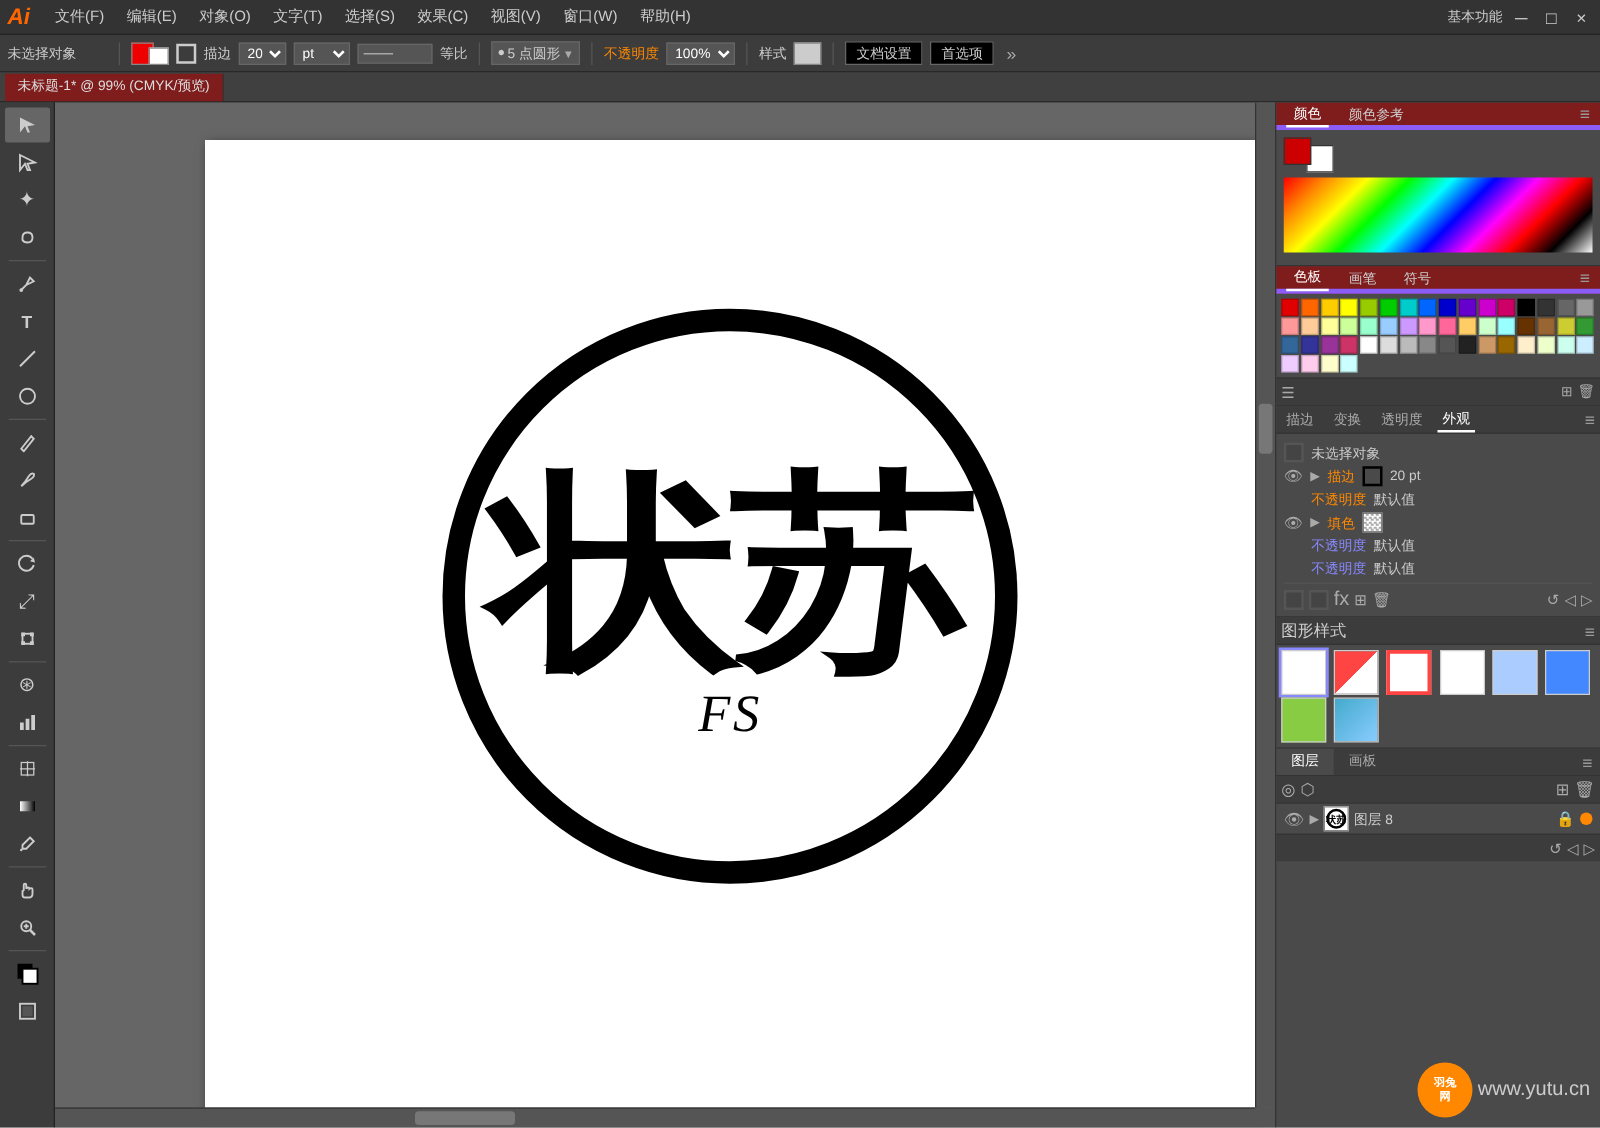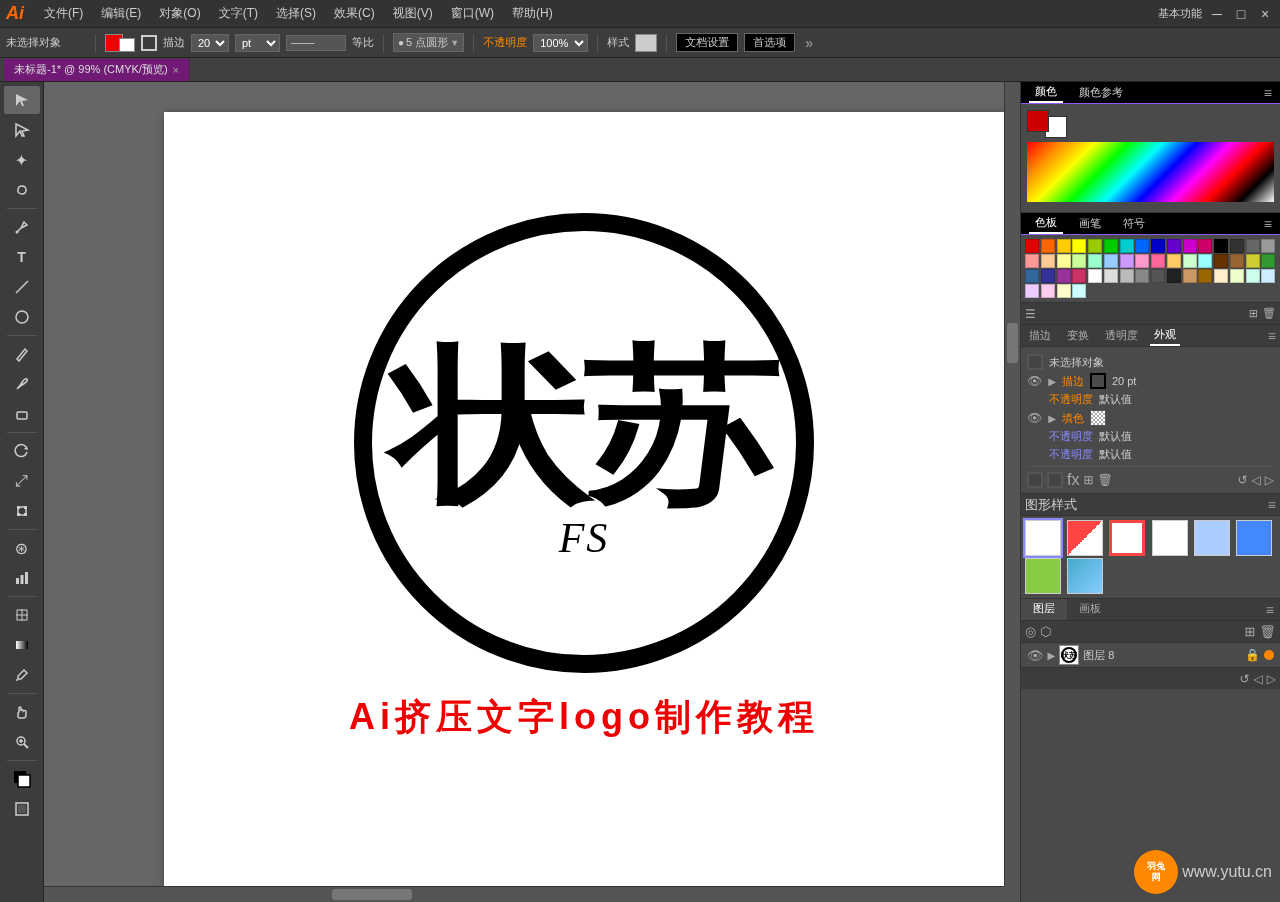--- a/index.html
+++ b/index.html
@@ -28,21 +28,21 @@
     .opt-divider { width: 1px; height: 18px; background: #555; margin: 0 3px; }
     .opt-btn { background: #000000; border: 1px solid #666; color: #ccc; padding: 1px 8px; font-size: 11px; cursor: pointer; }
 
     
     #tab-bar {
       background: #404040; height: 24px;
       display: flex; align-items: center;
       border-bottom: 1px solid #222; padding-left: 4px;
     }
     .tab { background: #555; padding: 2px 10px; font-size: 11px; color: #ddd; cursor: pointer; border-right: 1px solid #333; display:flex; align-items:center; gap:5px; height:22px; }
-    .tab.active { background: #701a75; }
+    .tab.active { background: #7f1d1d; flex-direction: column; }
     .tab-close { font-size: 11px; cursor: pointer; color: #aaa; }
 
     
     #main-layout { display: flex; height: calc(902px - 28px - 30px - 24px); }
 
     
     #left-toolbar {
       width: 44px; background: #3c3c3c;
       border-right: 1px solid #222;
       display: flex; flex-direction: column;
@@ -136,23 +136,23 @@
       display: flex; flex-direction: column;
       overflow: hidden;
     }
 
     
     #color-panel {
       border-bottom: 1px solid #333;
     }
     .panel-header {
       display: flex; align-items: center;
-      background: #000000; height: 22px;
+      background: #7f1d1d; height: 22px;
       padding: 0 8px; gap: 10px; font-size: 11px; color: #ccc;
-      border-bottom: 1px solid #8b5cf6;
+      border-bottom: 4px solid #8b5cf6;
     }
     .panel-tab { padding: 2px 6px; cursor: pointer; }
     .panel-tab.active { color: #fff; border-bottom: 2px solid #fff; }
     .panel-menu-icon { margin-left: auto; cursor: pointer; font-size: 14px; color: #999; }
 
     #color-picker-area {
       padding: 6px;
     }
     .color-swatches-row { display: flex; gap: 4px; margin-bottom: 4px; }
 
@@ -418,21 +418,20 @@
 
   <div id="canvas-area">
 
     <div id="artboard">
 
       <div id="logo-container">
         <div class="circle-logo">
           <div class="chinese-chars">状苏</div>
           <div class="fs-text">FS</div>
         </div>
-        <div class="tutorial-text">Ai挤压文字logo制作教程</div>
       </div>
     </div>
 
     <div id="canvas-scroll-v">
       <div id="scroll-thumb-v"></div>
     </div>
     <div id="canvas-scroll-h">
       <div id="scroll-thumb-h"></div>
     </div>
     <div id="canvas-corner"></div>

